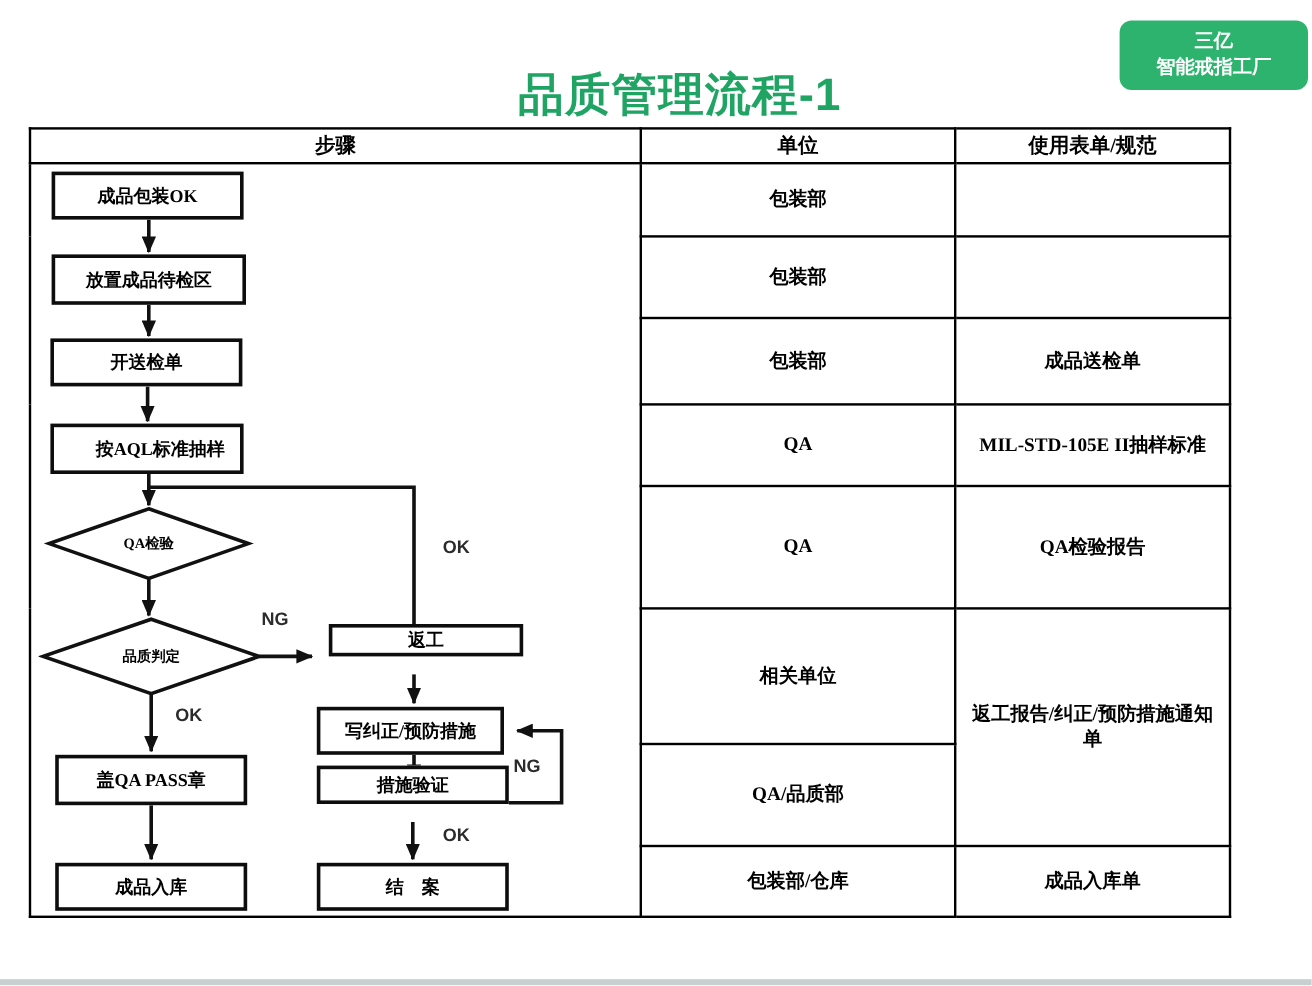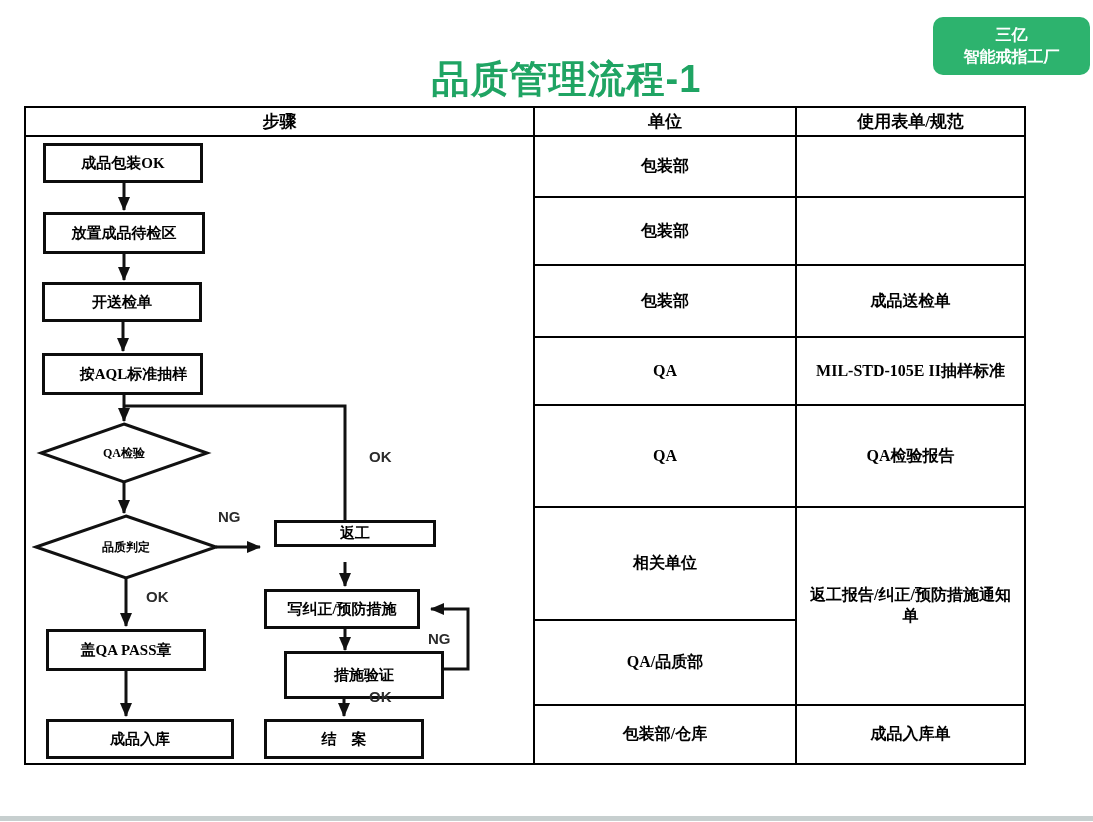--- a/index.html
+++ b/index.html
@@ -102,24 +102,24 @@
             </g>
           </svg>
 
           <div class="fbox" style="left:11px; top:5px; width:160px; height:40px;">成品包装OK</div>
           <div class="fbox" style="left:11px; top:74px; width:162px; height:42px;">放置成品待检区</div>
           <div class="fbox" style="left:10px; top:144px; width:160px; height:40px;">开送检单</div>
           <div class="fbox" style="left:10px; top:215px; width:161px; height:42px;padding-left:22px;">按AQL标准抽样</div>
           <div class="dlabel" style="left:9px; top:286px; width:166px; height:58px;">QA检验</div>
           <div class="dlabel" style="left:4px; top:378px; width:180px; height:62px;">品质判定</div>
           <div class="fbox" style="left:14px; top:491px; width:160px; height:42px;">盖QA PASS章</div>
-          <div class="fbox" style="left:14px; top:581px; width:188px; height:40px;">成品入库</div>
+          <div class="fbox" style="left:14px; top:581px; width:160px; height:40px;">成品入库</div>
           <div class="fbox" style="left:242px; top:382px; width:162px; height:27px;">返工</div>
           <div class="fbox" style="left:232px; top:451px; width:156px; height:40px;">写纠正/预防措施</div>
-          <div class="fbox" style="left:232px; top:513px; width:160px; height:48px;margin-left:20px;">措施验证</div>
+          <div class="fbox" style="left:232px; top:500px; width:160px; height:32px;">措施验证</div>
           <div class="fbox" style="left:232px; top:581px; width:160px; height:40px;">结　案</div>
 
           <div class="tag" style="left:337px; top:310px;">OK</div>
           <div class="tag" style="left:186px; top:370px;">NG</div>
           <div class="tag" style="left:114px; top:450px;">OK</div>
           <div class="tag" style="left:396px; top:492px;">NG</div>
           <div class="tag" style="left:337px; top:550px;">OK</div>
         </div>
       </td>
       <td>包装部</td>

